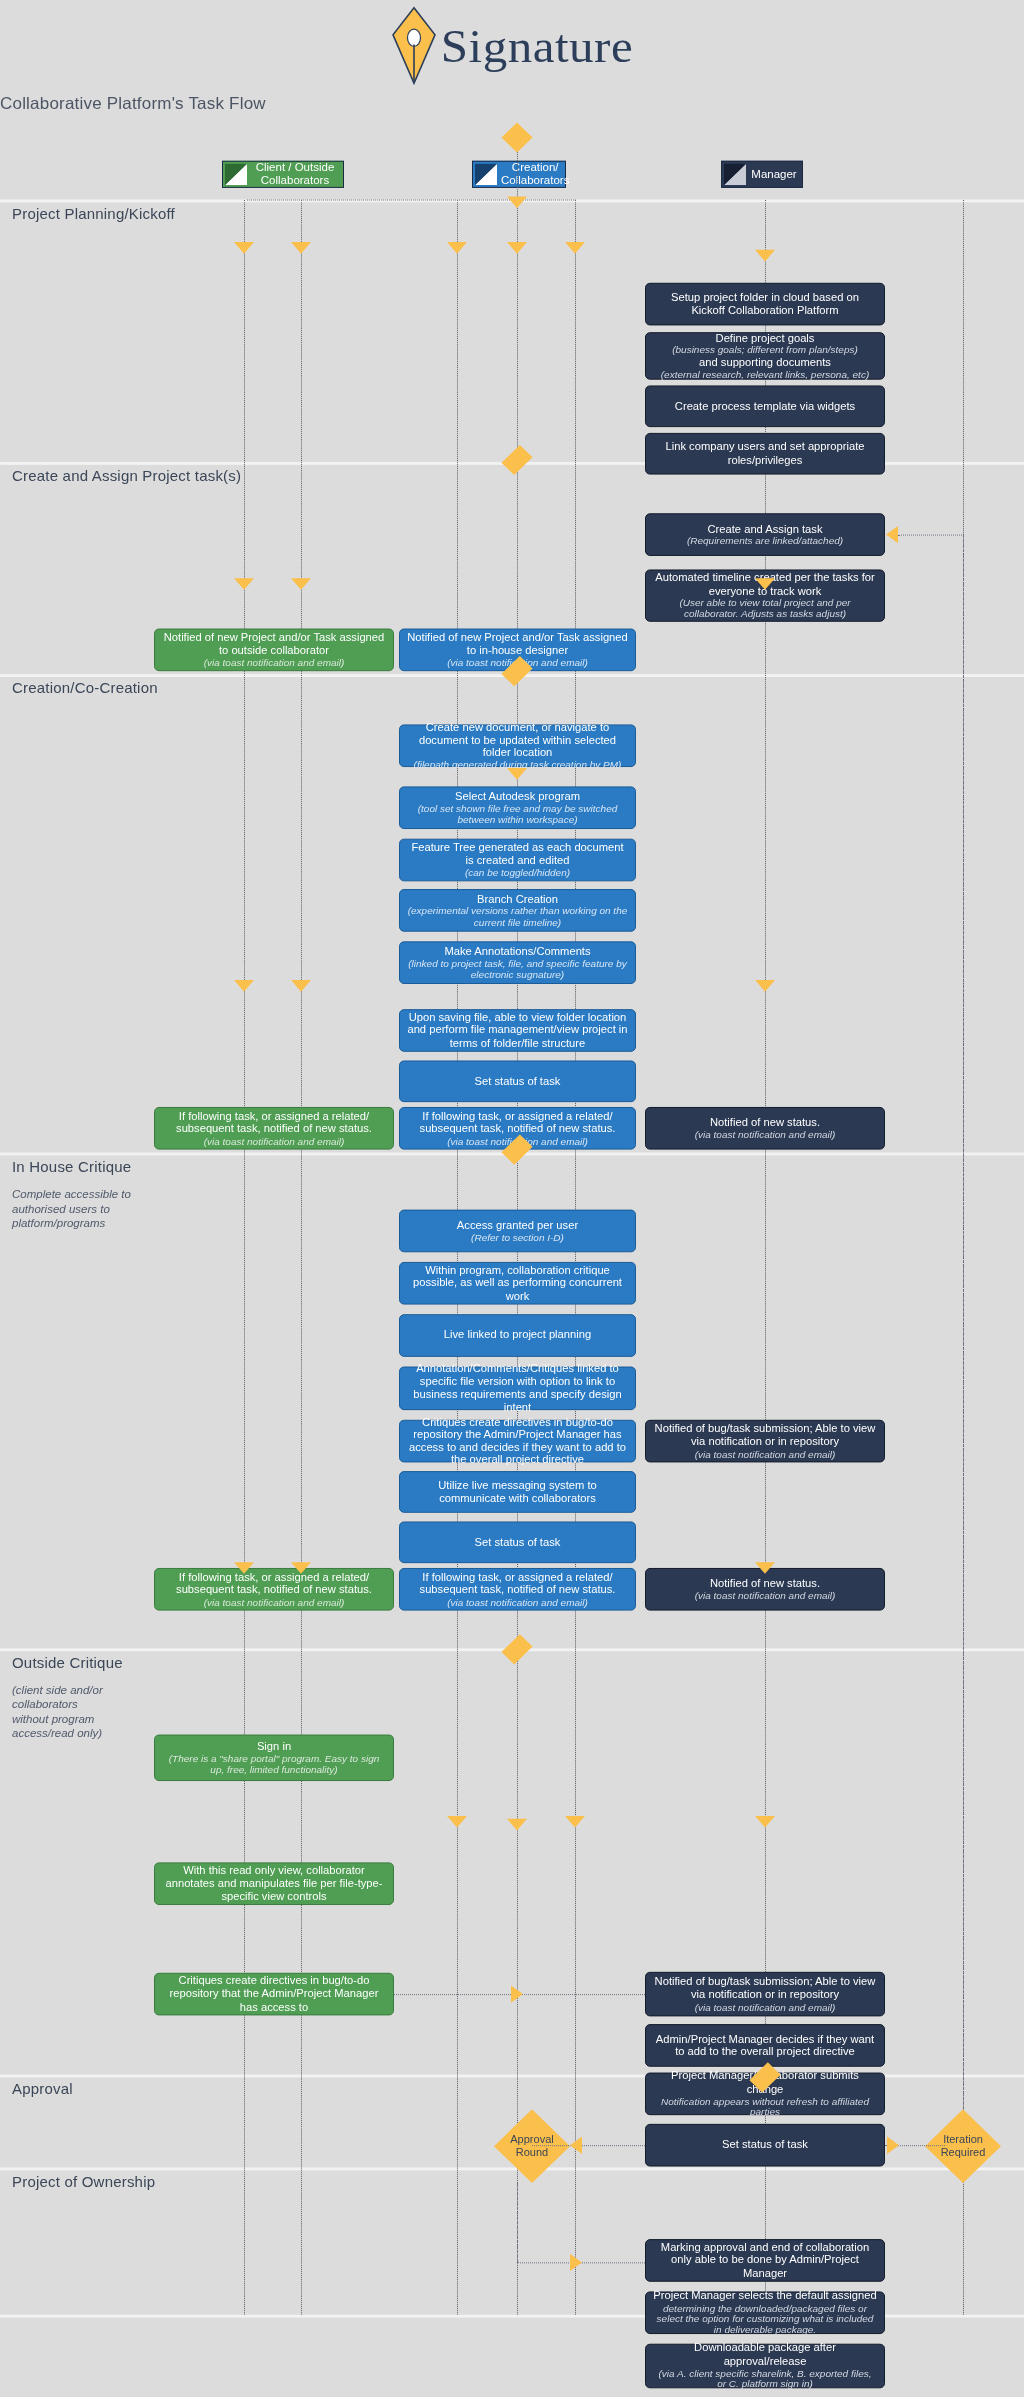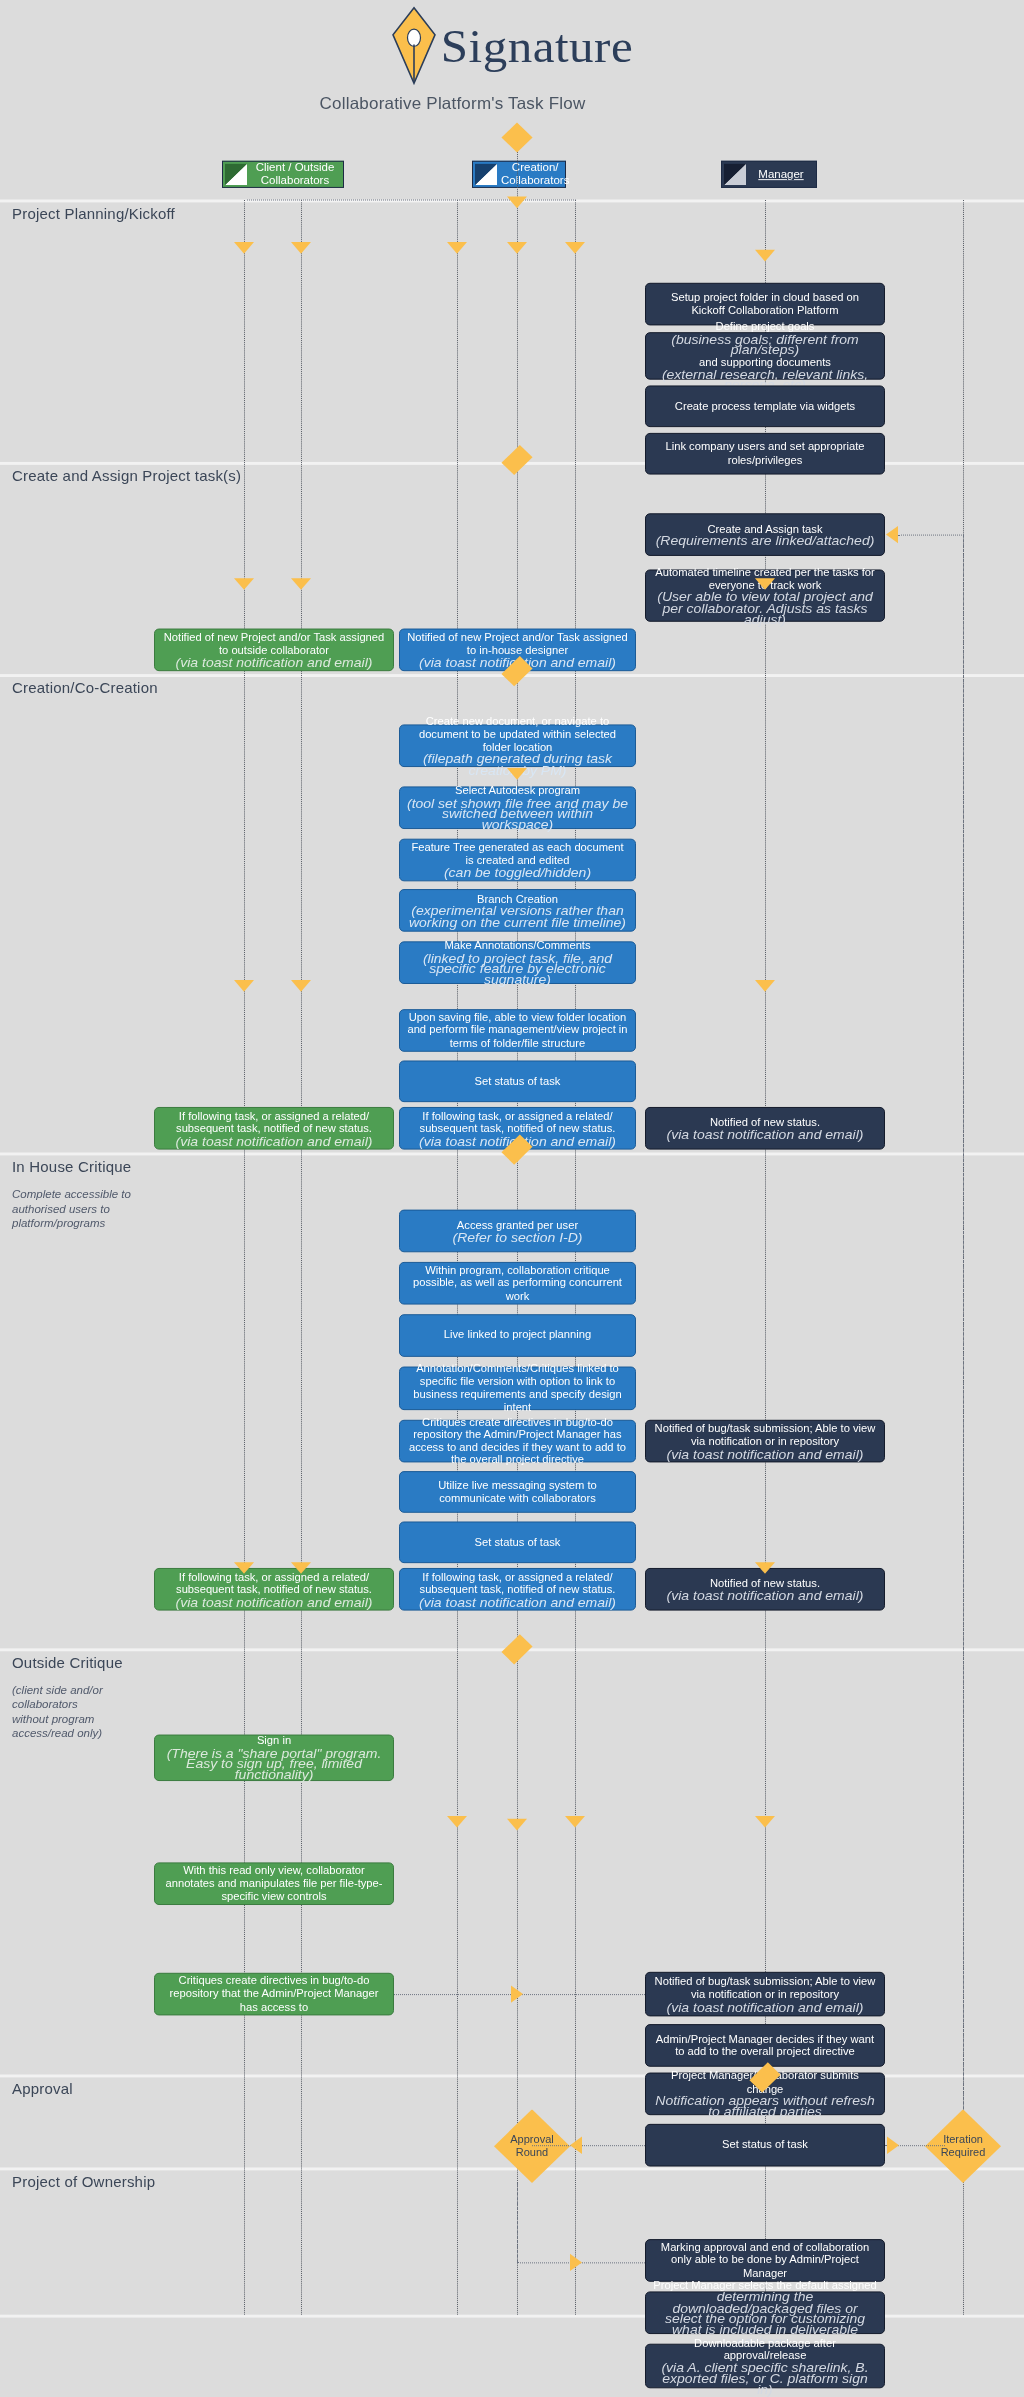--- a/index.html
+++ b/index.html
@@ -14,21 +14,21 @@
 
   
   .logo-wrap{position:absolute;left:0;top:6px;width:1024px;text-align:center;}
   .logo-row{display:inline-flex;align-items:center;gap:4px;}
   .logo-mark{width:46px;height:82px;position:relative;}
   .logo-text{
     font-family:"Liberation Serif", serif;
     font-size:49px;color:#2c3e5a;letter-spacing:.5px;line-height:1;
   }
   .subtitle{
-    position:absolute;left:0;top:98px;width:905px;text-align:center;
+    position:absolute;left:0;top:98px;width:905px;text-align:left;
     font-size:17px;color:#4b5563;letter-spacing:.2px;
   }
 
   
   .lane-head{
     position:absolute;height:28px;border:1px solid #1d2a44;
     color:#ffffff;font-size:11.5px;line-height:13px;
     display:flex;align-items:center;box-sizing:border-box;
     padding-left:2px;
   }
@@ -69,21 +69,21 @@
   .decision .txt{position:relative;font-size:11px;line-height:13px;
     color:#3b4657;text-align:center;width:100%;}
 
   
   .node{
     position:absolute;box-sizing:border-box;border-radius:5px;
     display:flex;flex-direction:column;align-items:center;justify-content:center;
     text-align:center;color:#ffffff;padding:4px 7px;
     font-size:11.2px;line-height:13.2px;
   }
-  .node .sub{font-style:italic;font-size:14px;line-height:11.4px;color:#d4d9e2;}
+  .node .sub{font-style:italic;font-size:10px;line-height:11.4px;color:#d4d9e2;}
   .node.dark{background:#2b3952;border:1px solid #121a2a;}
   .node.blue{background:#2a7bc4;border:1px solid #1a5a96;}
   .node.green{background:#4f9e53;border:1px solid #3a7a3e;}
   .node.blue .sub{color:#d8e6f4;}
   .node.green .sub{color:#dce9dd;}
 </style>
 </head>
 <body>
 
 <div id="canvas" style="transform-origin: left top; transform: scaleY(0.968485); height: 2475px;">
@@ -123,21 +123,21 @@
           <polygon points="0,22 22,0 22,22" fill="#ffffff"></polygon>
           <polygon points="0,22 22,0 0,0" fill="#16406e"></polygon>
         </svg>
     </span>
     <span class="lbl">
       <span>Creation/</span><br>
       <span>Collaborators</span>
     </span>
   </div>
 
-  <div class="lane-head" style="left:721px;top:166px;width:96px;background:#2b3952;text-decoration:underline;">
+  <div class="lane-head" style="left:721px;top:166px;width:82px;background:#2b3952;">
     <span class="tri">
       <svg width="22" height="22">
           <rect width="22" height="22" fill="#161f33"></rect>
           <polygon points="0,22 22,0 22,22" fill="#c9cdd6"></polygon>
           <polygon points="0,22 22,0 0,0" fill="#161f33"></polygon>
         </svg>
     </span>
     <span class="lbl">Manager</span>
   </div>
 

